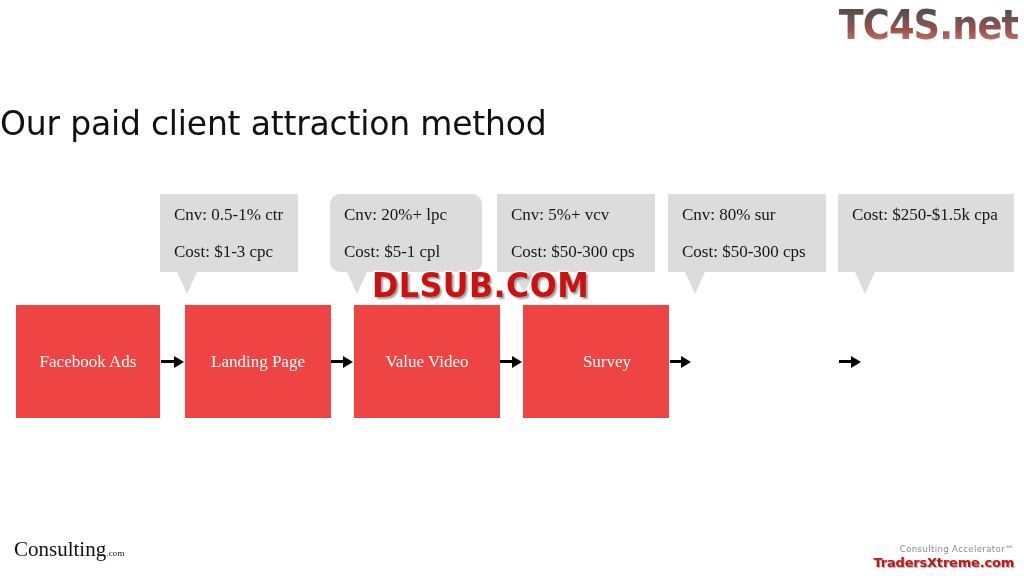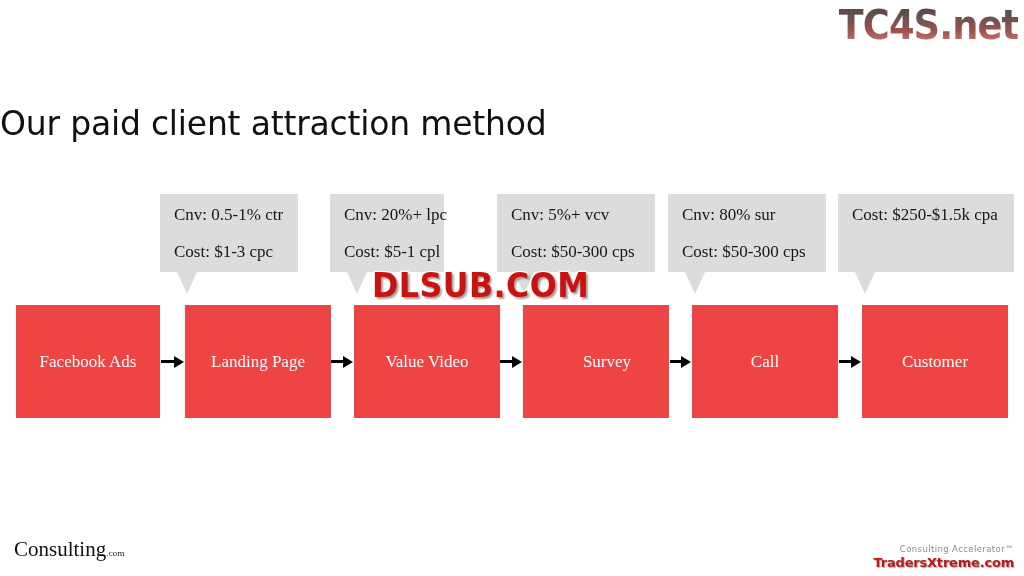--- a/index.html
+++ b/index.html
@@ -184,21 +184,21 @@
 <div id="slide">
 
   <div id="slide-title">Our paid client attraction method</div>
 
   <div class="callout" style="left:160px; width:138px;">
     <div class="line l1">Cnv:  0.5-1%  ctr</div>
     <div class="line l2">Cost:  $1-3 cpc</div>
     <div class="tail"></div>
   </div>
 
-  <div class="callout" style="left:330px; width:114px;">
+  <div class="callout" style="left:330px; width:152px;border-radius:10px;">
     <div class="line l1">Cnv:  20%+ lpc</div>
     <div class="line l2">Cost:  $5-1 cpl</div>
     <div class="tail"></div>
   </div>
 
   <div class="callout" style="left:497px; width:158px;">
     <div class="line l1">Cnv:  5%+ vcv</div>
     <div class="line l2">Cost:  $50-300 cps</div>
     <div class="tail"></div>
   </div>
@@ -223,27 +223,21 @@
   </div>
 
   <div class="flowbox" style="left:354px; width:146px;">
     <span class="lbl">Value Video</span>
   </div>
 
   <div class="flowbox" style="left:523px; width:146px;padding-left:22px;">
     <span class="lbl">Survey</span>
   </div>
 
-  <div class="flowbox" style="left:692px; width:146px;">
-    <span class="lbl">Call</span>
-  </div>
-
-  <div class="flowbox" style="left:862px; width:146px;">
-    <span class="lbl">Customer</span>
-  </div>
+
 
   <div class="arrow" style="left:161px; width:23px;">
     <div class="shaft"></div>
     <div class="head"></div>
   </div>
 
   <div class="arrow" style="left:331px; width:22px;">
     <div class="shaft"></div>
     <div class="head"></div>
   </div>

